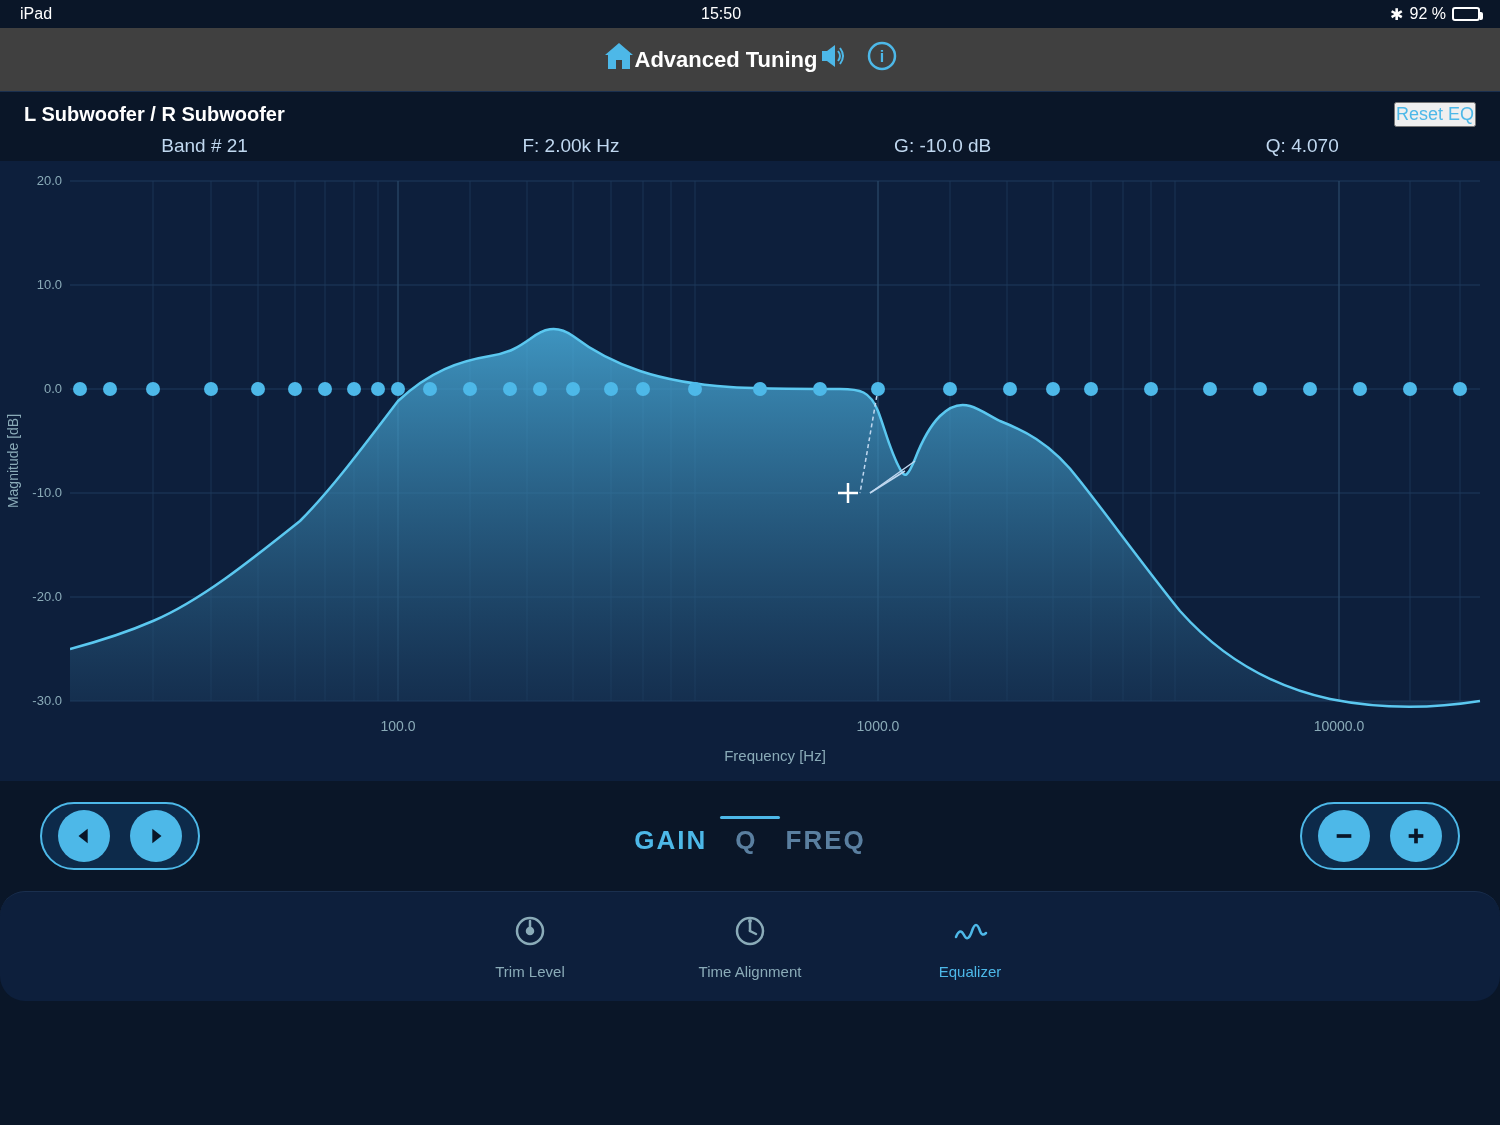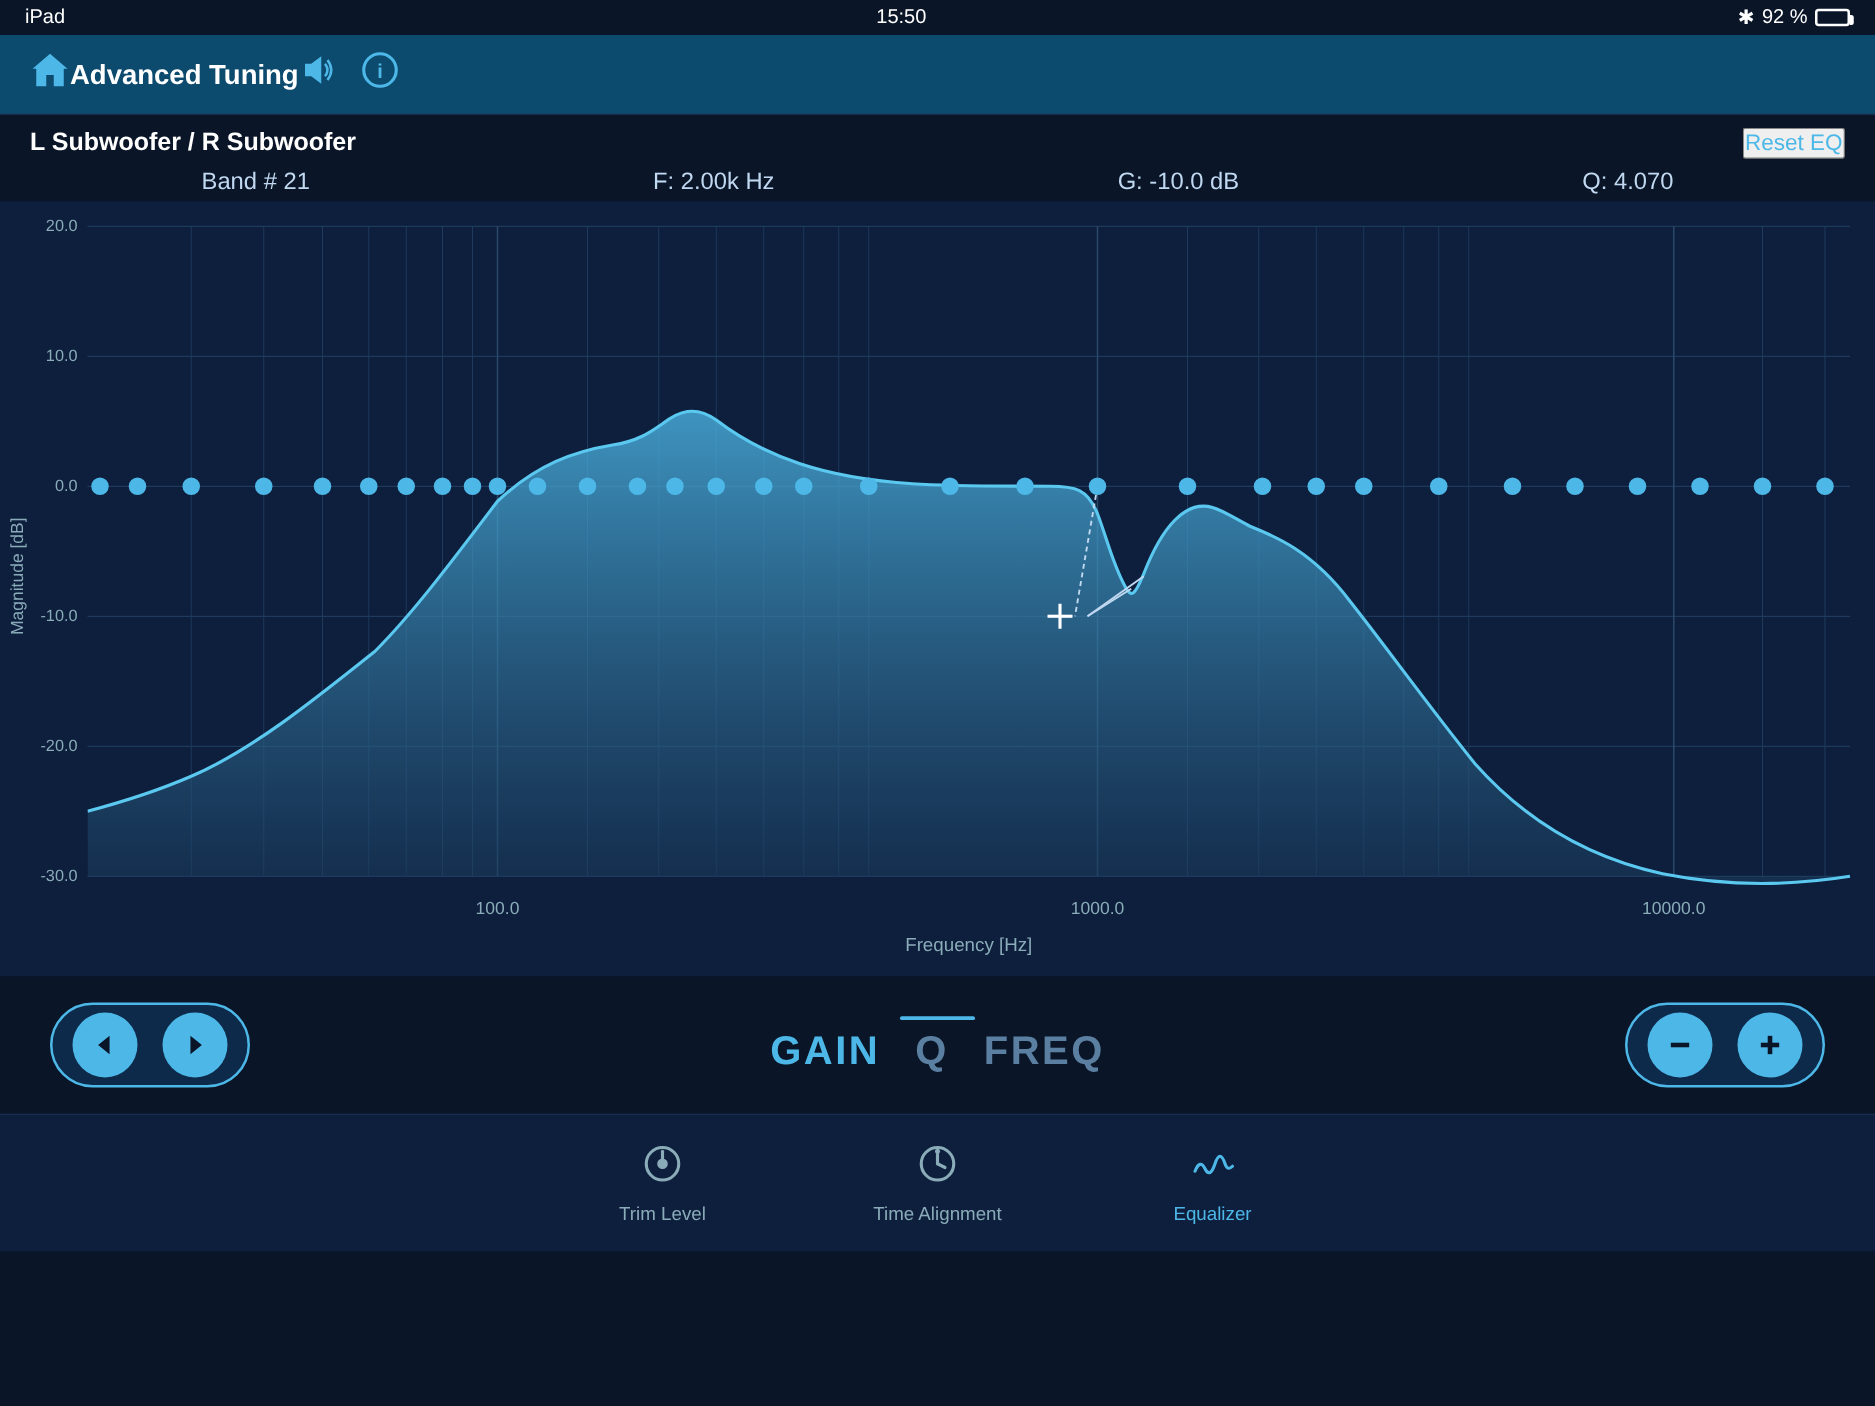--- a/index.html
+++ b/index.html
@@ -32,24 +32,24 @@
     .battery-body::after {
       content: ''; position: absolute; right: -5px; top: 3px; width: 3px; height: 8px; background: #fff; border-radius: 0 2px 2px 0;
     }
     .battery-fill {
       width: 92%; height: 100%; background: #fff; border-radius: 1px;
     }
 
     
     #header {
       display: flex;
-      justify-content: flex-start;
+      justify-content: center;
       align-items: center;
       padding: 8px 24px;
-      background: #0c4a6e;
+      background: #404040;
       height: 64px;
       border-bottom: 1px solid #1a2f4e;
     }
     #header-left { display: flex; gap: 20px; align-items: center; }
     #header-title { font-size: 22px; font-weight: 700; color: #fff; }
     #header-right { display: flex; gap: 20px; align-items: center; }
     .header-icon {
       color: #4db8e8;
       font-size: 26px;
       cursor: pointer;
@@ -129,21 +129,21 @@
       align-items: center;
       gap: 6px;
     }
     #gain-underline {
       width: 60px; height: 3px; background: #4db8e8; border-radius: 2px;
     }
     #param-buttons {
       display: flex; gap: 28px; align-items: center;
     }
     .param-btn {
-      font-size: 32px;
+      font-size: 26px;
       font-weight: 700;
       color: #4db8e8;
       background: none;
       border: none;
       cursor: pointer;
       letter-spacing: 2px;
     }
     .param-btn.active { color: #4db8e8; }
     .param-btn.inactive { color: #5a7fa0; }
 
@@ -159,20 +159,21 @@
 
     
     #tab-bar {
       display: flex;
       justify-content: center;
       align-items: center;
       gap: 0;
       background: #0d1f3c;
       height: 110px;
       border-top: 1px solid #1a2f4e;
+      border-radius: 25px;
     }
     .tab-item {
       display: flex;
       flex-direction: column;
       align-items: center;
       justify-content: center;
       width: 220px;
       gap: 6px;
       cursor: pointer;
       padding: 10px;

